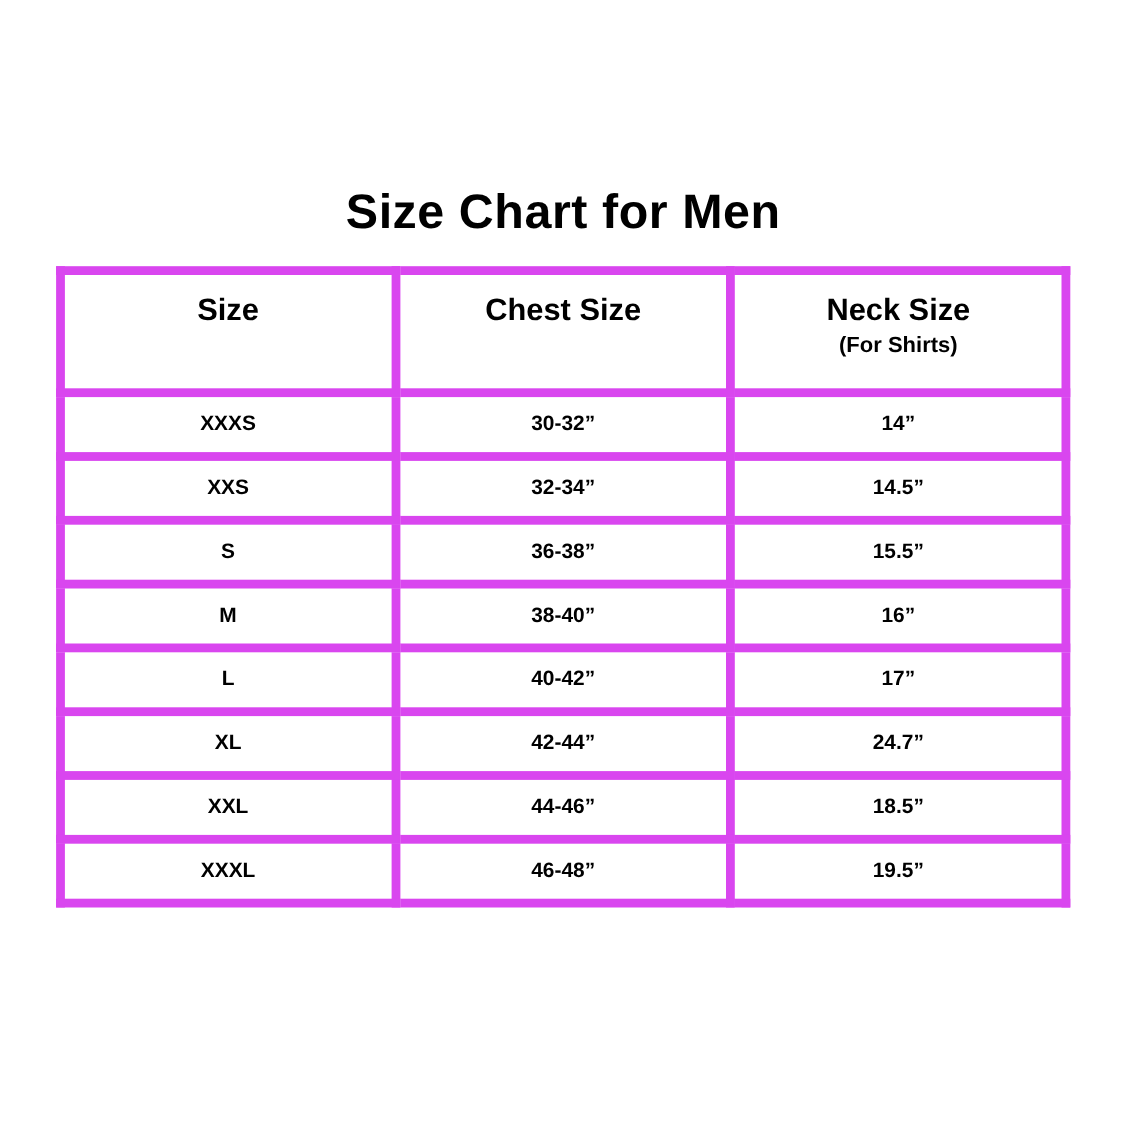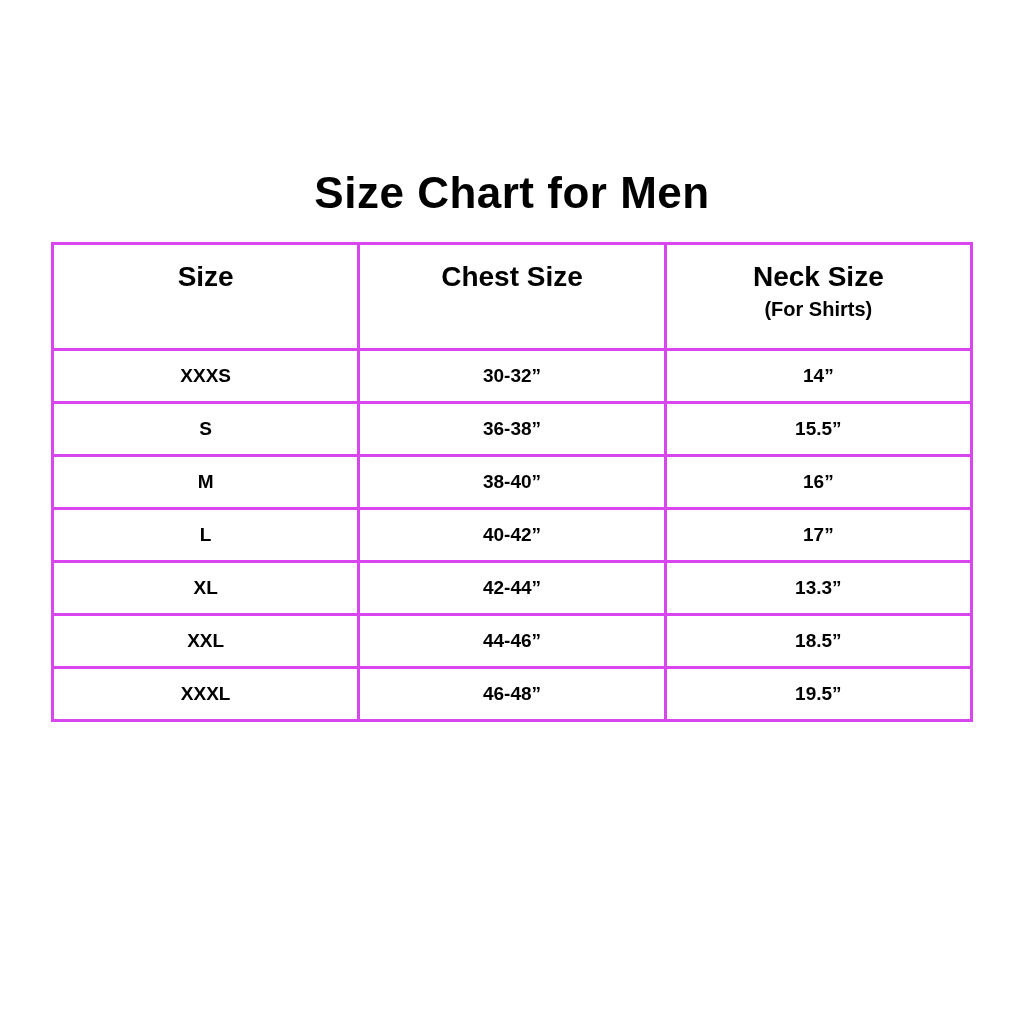--- a/index.html
+++ b/index.html
@@ -32,21 +32,21 @@
     position: absolute;
     top: 242px;
     left: 51px;
     width: 922px;
     border-collapse: collapse;
     table-layout: fixed;
     background: #ffffff;
   }
   table.size-chart th,
   table.size-chart td {
-    border: 3px solid #d946ef;
+    border: 8px solid #d946ef;
     text-align: center;
     font-weight: bold;
     color: #000000;
     width: 33.33%;
     padding: 0;
   }
   table.size-chart th {
     height: 88px;
     vertical-align: top;
     padding-top: 15px;
@@ -86,38 +86,43 @@
         </th>
       </tr>
     </thead>
     <tbody id="size-rows">
         <tr>
           <td>XXXS</td>
           <td>30-32”</td>
           <td>14”</td>
         </tr>
         <tr>
+          <td>XXS</td>
+          <td>32-34”</td>
+          <td>14.5”</td>
+        </tr>
+        <tr>
           <td>S</td>
           <td>36-38”</td>
           <td>15.5”</td>
         </tr>
         <tr>
           <td>M</td>
           <td>38-40”</td>
           <td>16”</td>
         </tr>
         <tr>
           <td>L</td>
           <td>40-42”</td>
           <td>17”</td>
         </tr>
         <tr>
           <td>XL</td>
           <td>42-44”</td>
-          <td>13.3”</td>
+          <td>24.7”</td>
         </tr>
         <tr>
           <td>XXL</td>
           <td>44-46”</td>
           <td>18.5”</td>
         </tr>
         <tr>
           <td>XXXL</td>
           <td>46-48”</td>
           <td>19.5”</td>

